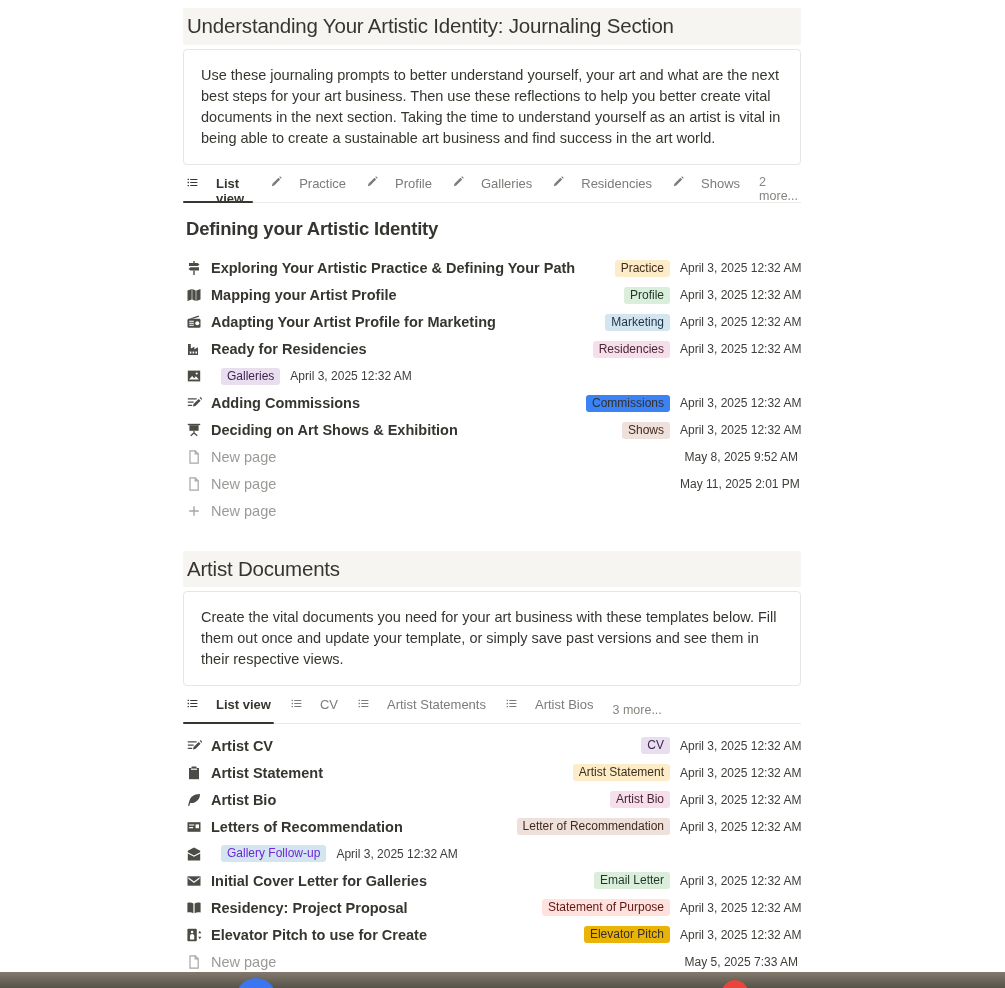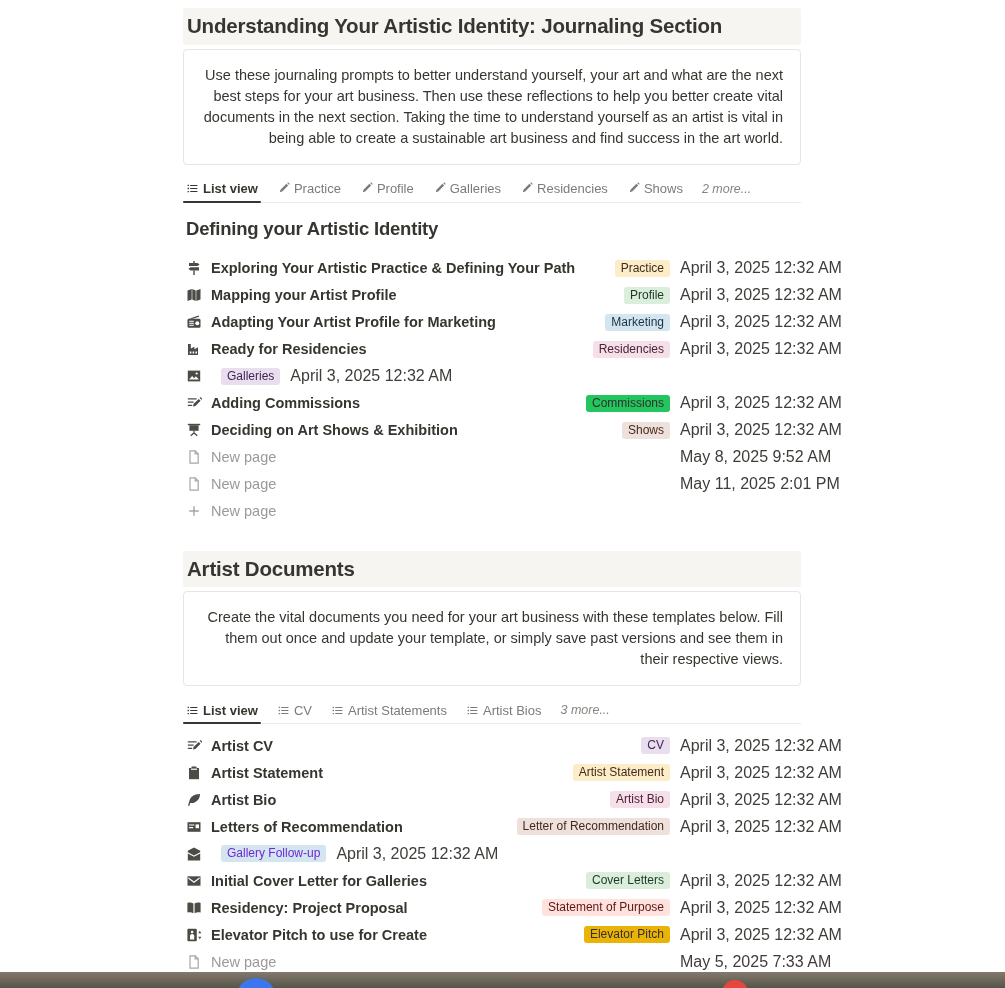--- a/index.html
+++ b/index.html
@@ -4,49 +4,49 @@
 <style>
   html,body{margin:0;padding:0;}
   body{
     width:1005px;height:988px;position:relative;overflow:hidden;
     background:#ffffff;color:#37352f;
     font-family:"Liberation Sans","DejaVu Sans",sans-serif;
     -webkit-font-smoothing:antialiased;
   }
   .content{position:absolute;left:183px;top:0;width:618px;}
   .page-title{
-    background:#f6f5f2;font-size:20.5px;font-weight:700;letter-spacing:-0.2px;
+    background:#f6f5f2;font-size:20.5px;font-weight:400;letter-spacing:-0.2px;
     padding:6px 4px;margin:8px 0 0;border-radius:2px;line-height:1.2;
   }
   .page-title.second{margin-top:26px;}
   .desc-box{
     border:1px solid #e7e6e3;border-radius:4px;margin-top:4px;
-    padding:15px 17px;font-size:14.5px;line-height:21px;color:#37352f;text-align:right;
+    padding:15px 17px;font-size:14.5px;line-height:21px;color:#37352f;
   }
   .tabbar{
     display:flex;align-items:center;gap:19px;margin-top:11px;height:26px;
     border-bottom:1px solid #e9e9e7;padding:0 3px;font-size:13px;
   }
-  .tab{display:flex;align-items:center;gap:4px;color:#7d7b78;height:100%;position:relative;cursor:pointer;}
+  .tab{display:flex;align-items:flex-start;gap:17px;color:#7d7b78;height:100%;position:relative;cursor:pointer;}
   .tab .ticon{display:flex;align-items:center;}
   .tab .ticon svg{width:13px;height:13px;}
   .tab.active{color:#37352f;font-weight:700;}
   .tab.active::after{content:"";position:absolute;left:-3px;right:-3px;bottom:-1px;height:2px;background:#37352f;border-radius:1px;}
-  .more-views{color:#87857f;font-size:12.5px;cursor:pointer;font-style:italic;}
+  .more-views{color:#87857f;font-size:12.5px;cursor:pointer;}
   .list-heading{font-size:18.5px;font-weight:700;margin:13px 0 5px;padding:2px 3px;letter-spacing:-0.2px;}
   .rows{margin-top:13px;}
   .rows.no-heading{margin-top:8px;}
   .row{display:flex;align-items:center;height:27px;padding:0 3px;font-size:14.5px;font-weight:600;cursor:pointer;}
   .row .ricon{width:17px;height:16px;margin-right:8px;display:flex;align-items:center;color:#4d4b46;flex:none;}
   .row .ricon svg{width:16px;height:16px;}
   .row .rtitle{flex:1;white-space:nowrap;overflow:hidden;text-overflow:ellipsis;}
   .row.muted{font-weight:400;color:#9b9a97;}
   .row.muted .ricon{color:#a8a6a1;}
   .tag{font-size:12px;font-weight:400;line-height:17px;padding:0 6px;border-radius:3px;margin-left:10px;white-space:nowrap;flex:none;}
-  .rdate{width:118px;flex:none;text-align:right;font-size:16px;font-weight:400;color:#3f3d39;margin-left:10px;white-space:nowrap;}
+  .rdate{width:118px;flex:none;text-align:right;font-size:12px;font-weight:400;color:#3f3d39;margin-left:10px;white-space:nowrap;}
   .dock{position:absolute;left:0;right:0;bottom:0;height:16px;overflow:hidden;
     background:linear-gradient(180deg,#837a6d 0%,#6a6459 55%,#585449 100%);}
   .dock-circle{position:absolute;border-radius:50%;}
   .dock-circle.blue{left:236px;top:6px;width:40px;height:40px;background:#3b76f0;}
   .dock-circle.red{left:722px;top:8px;width:26px;height:26px;background:#e8463c;}
 </style>
 </head>
 <body>
 
 <div class="content">
@@ -166,21 +166,21 @@
           <span class="rdate">April 3, 2025 12:32 AM</span>
         </div>
         <div class="row">
           <span class="ricon">
             <svg viewBox="0 0 16 16" fill="currentColor">
               <path d="M1.8 3.2h8.8v1.3H1.8zM1.8 6.5h5.8v1.3H1.8zM1.8 9.8h4.4v1.3H1.8z"></path>
               <path d="M12.7 3.9l1.9 1.9-5.2 5.2-2.4.5.5-2.4zM13.7 2.9l.9-.9 1.9 1.9-.9.9z"></path>
             </svg>
           </span>
           <span class="rtitle">Adding Commissions</span>
-          <span class="tag" style="background: #22c55e; color: rgb(50, 48, 44);">Commissions</span>
+          <span class="tag" style="background: #3b82f6; color: rgb(50, 48, 44);">Commissions</span>
           <span class="rdate">April 3, 2025 12:32 AM</span>
         </div>
         <div class="row">
           <span class="ricon">
             <svg viewBox="0 0 16 16" fill="currentColor">
               <path d="M1.8 1.8h12.4v1.4H1.8z"></path>
               <path d="M3.4 3.2h9.2v5.6H3.4z"></path>
               <path d="M7.4 8.8h1.2v1.8H7.4z"></path>
               <path d="M8 10l3.7 3.3-.9 1L8 11.7l-2.8 2.6-.9-1z"></path>
             </svg>
@@ -315,21 +315,21 @@
           <span class="rdate">April 3, 2025 12:32 AM</span>
         </div>
         <div class="row">
           <span class="ricon">
             <svg viewBox="0 0 16 16" fill="currentColor">
               <path d="M1.5 3.3h13v9.4h-13z"></path>
               <path d="M2.4 4.2L8 8.4l5.6-4.2v1.6L8 10 2.4 5.8z" fill="#fff"></path>
             </svg>
           </span>
           <span class="rtitle">Initial Cover Letter for Galleries</span>
-          <span class="tag" style="background: rgb(219, 237, 219); color: rgb(28, 56, 41);">Cover Letters</span>
+          <span class="tag" style="background: rgb(219, 237, 219); color: rgb(28, 56, 41);">Email Letter</span>
           <span class="rdate">April 3, 2025 12:32 AM</span>
         </div>
         <div class="row">
           <span class="ricon">
             <svg viewBox="0 0 16 16" fill="currentColor">
               <path d="M1.4 2.9c2-.6 4.3-.4 6 .7v9.6c-1.7-1.1-4-1.3-6-.7zM8.6 3.6c1.7-1.1 4-1.3 6-.7v9.6c-2-.6-4.3-.4-6 .7z"></path>
             </svg>
           </span>
           <span class="rtitle">Residency: Project Proposal</span>
           <span class="tag" style="background: rgb(255, 226, 221); color: rgb(93, 23, 21);">Statement of Purpose</span>

